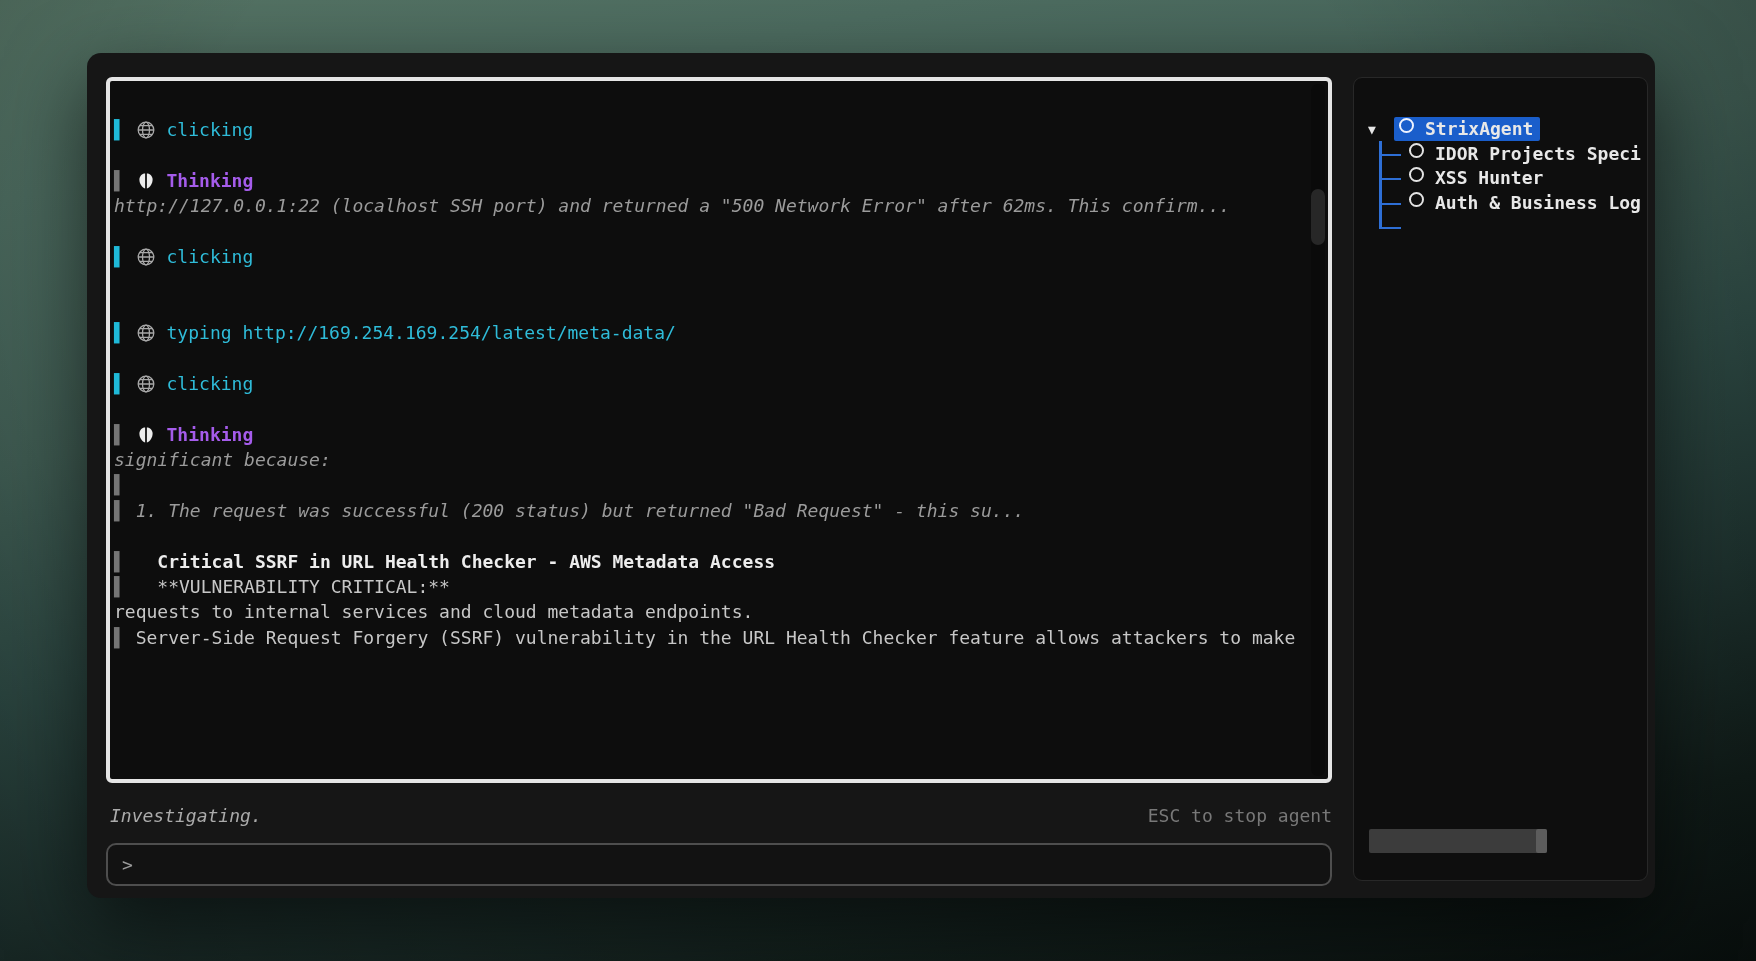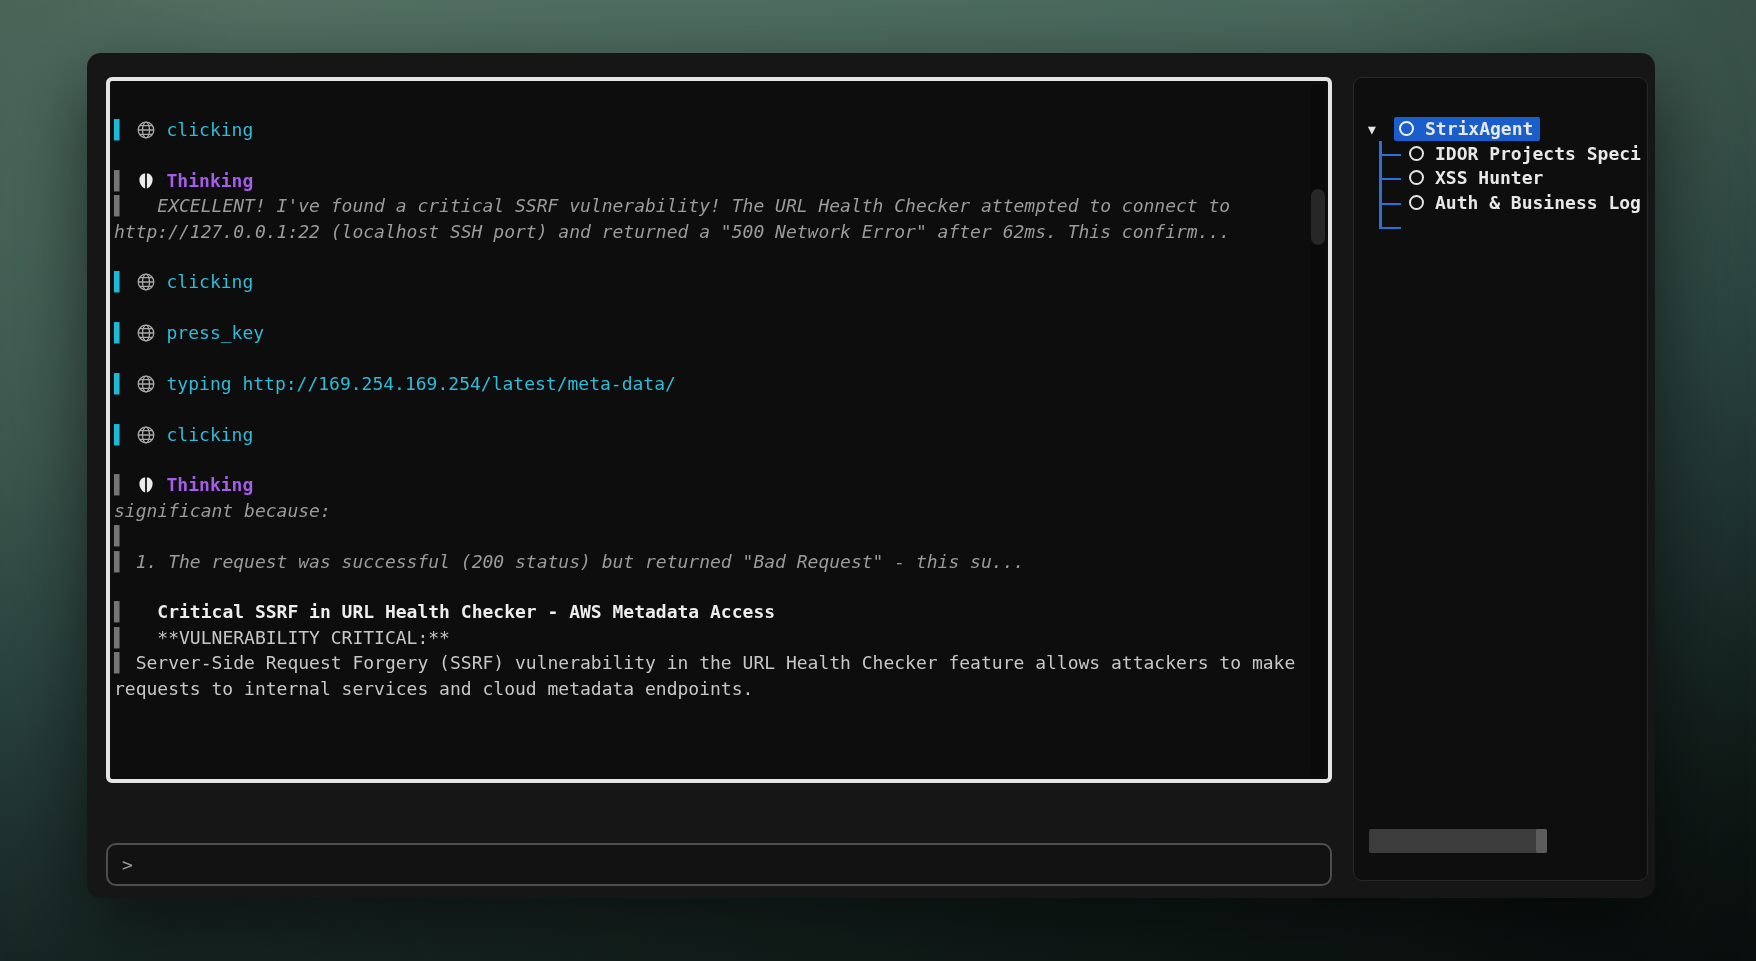--- a/index.html
+++ b/index.html
@@ -69,21 +69,21 @@
     background:#0e0e0e; border:1px solid #282828; border-radius:9px; overflow:hidden;
   }
   .agent-tree { position:relative; padding-top:39px; }
   .tree-row {
     height:24.6px; display:flex; align-items:center; font-size:18px; font-weight:bold;
     color:#e8e8e8; white-space:pre; overflow:hidden; position:relative;
   }
   .tree-row.root { padding-left:14px; }
   .tree-row.child { padding-left:50px; }
   .arrow { color:#e6e6e6; font-size:13px; width:26px; display:inline-block; }
-  .node-wrap { display:inline-flex; align-items:center; padding:1px 7px 2px 5px; border-radius:2px; }
+  .node-wrap { display:inline-flex; padding:1px 7px 2px 5px; border-radius:2px; }
   .node-wrap.selected { background:#1a5ecb; }
   .ring {
     width:15px; height:15px; border:2.5px solid #e3e3e3; border-radius:50%;
     display:inline-block; margin-right:11px; flex:0 0 auto;
   }
   .node-wrap.selected .ring { border-color:#eef3ff; }
   .tree-lines div { position:absolute; background:#2e6fd6; }
   .sidebar-hscroll {
     position:absolute; left:15px; top:751px; width:178px; height:24px;
     background:#3c3c3c; border-radius:2px;
@@ -105,38 +105,30 @@
                 <circle cx="10" cy="10" r="7.8"></circle>
                 <ellipse cx="10" cy="10" rx="3.5" ry="7.8"></ellipse>
                 <path d="M2.2 10h15.6M3.4 5.6h13.2M3.4 14.4h13.2"></path>
               </g>
             </svg></span><span> </span><span class="action">clicking</span></div>
         <div class="line">&nbsp;</div>
         <div class="line"><span class="bar-gray">▌</span><span> </span><span class="icon"><svg width="20" height="20" viewBox="0 0 20 20">
               <path d="M9.1 2.6C6 2.6 3.4 5.3 3.4 8.7c0 3.6 2.4 7.6 5.7 8.7z" fill="#ededed"></path>
               <path d="M10.9 2.6c3.1 0 5.7 2.7 5.7 6.1 0 3.6-2.4 7.6-5.7 8.7z" fill="#ededed"></path>
             </svg></span><span> </span><span class="thinking-label">Thinking</span></div>
-        <div class="line"><span class="bar-gray">▌</span><span class="think">   EXCELLENT! I've found a critical SSRF vulnerability! The URL Health Checker attempted to connect to</span></div>
         <div class="line"><span class="think">http://127.0.0.1:22 (localhost SSH port) and returned a "500 Network Error" after 62ms. This confirm...</span></div>
         <div class="line">&nbsp;</div>
         <div class="line"><span class="bar-cyan">▌</span><span> </span><span class="icon"><svg width="20" height="20" viewBox="0 0 20 20">
               <g fill="none" stroke="#a8a8a8" stroke-width="1.3">
                 <circle cx="10" cy="10" r="7.8"></circle>
                 <ellipse cx="10" cy="10" rx="3.5" ry="7.8"></ellipse>
                 <path d="M2.2 10h15.6M3.4 5.6h13.2M3.4 14.4h13.2"></path>
               </g>
             </svg></span><span> </span><span class="action">clicking</span></div>
         <div class="line">&nbsp;</div>
-        <div class="line"><span class="bar-cyan">▌</span><span> </span><span class="icon"><svg width="20" height="20" viewBox="0 0 20 20">
-              <g fill="none" stroke="#a8a8a8" stroke-width="1.3">
-                <circle cx="10" cy="10" r="7.8"></circle>
-                <ellipse cx="10" cy="10" rx="3.5" ry="7.8"></ellipse>
-                <path d="M2.2 10h15.6M3.4 5.6h13.2M3.4 14.4h13.2"></path>
-              </g>
-            </svg></span><span> </span><span class="action">press_key</span></div>
         <div class="line">&nbsp;</div>
         <div class="line"><span class="bar-cyan">▌</span><span> </span><span class="icon"><svg width="20" height="20" viewBox="0 0 20 20">
               <g fill="none" stroke="#a8a8a8" stroke-width="1.3">
                 <circle cx="10" cy="10" r="7.8"></circle>
                 <ellipse cx="10" cy="10" rx="3.5" ry="7.8"></ellipse>
                 <path d="M2.2 10h15.6M3.4 5.6h13.2M3.4 14.4h13.2"></path>
               </g>
             </svg></span><span> </span><span class="action">typing http://169.254.169.254/latest/meta-data/</span></div>
         <div class="line">&nbsp;</div>
         <div class="line"><span class="bar-cyan">▌</span><span> </span><span class="icon"><svg width="20" height="20" viewBox="0 0 20 20">
@@ -150,28 +142,32 @@
         <div class="line"><span class="bar-gray">▌</span><span> </span><span class="icon"><svg width="20" height="20" viewBox="0 0 20 20">
               <path d="M9.1 2.6C6 2.6 3.4 5.3 3.4 8.7c0 3.6 2.4 7.6 5.7 8.7z" fill="#ededed"></path>
               <path d="M10.9 2.6c3.1 0 5.7 2.7 5.7 6.1 0 3.6-2.4 7.6-5.7 8.7z" fill="#ededed"></path>
             </svg></span><span> </span><span class="thinking-label">Thinking</span></div>
         <div class="line"><span class="think">significant because:</span></div>
         <div class="line"><span class="bar-gray">▌</span></div>
         <div class="line"><span class="bar-gray">▌</span><span class="think"> 1. The request was successful (200 status) but returned "Bad Request" - this su...</span></div>
         <div class="line">&nbsp;</div>
         <div class="line"><span class="bar-gray">▌</span><span class="report-heading">   Critical SSRF in URL Health Checker - AWS Metadata Access</span></div>
         <div class="line"><span class="bar-gray">▌</span><span class="body">   **VULNERABILITY CRITICAL:**</span></div>
+        <div class="line"><span class="body">requests to internal services and cloud metadata endpoints.</span></div>
         <div class="line"><span class="bar-gray">▌</span><span class="body"> Server-Side Request Forgery (SSRF) vulnerability in the URL Health Checker feature allows attackers to make</span></div>
-        <div class="line"><span class="body">requests to internal services and cloud metadata endpoints.</span></div>
       </div>
     <div class="scrollbar-v">
       <div class="thumb"></div>
     </div>
   </div>
 
+  <div class="status-row">
+    <span class="status-message">Investigating.</span>
+    <span class="status-hint">ESC to stop agent</span>
+  </div>
 
   <div class="input-box">
     <span class="input-prompt">&gt;</span>
     <span class="input-caret"></span>
   </div>
 
   <div class="sidebar">
     <div class="agent-tree">
       <div class="tree-lines">
           <div style="left: 25px; top: 62.5px; width: 2.5px; height: 87px;"></div>

